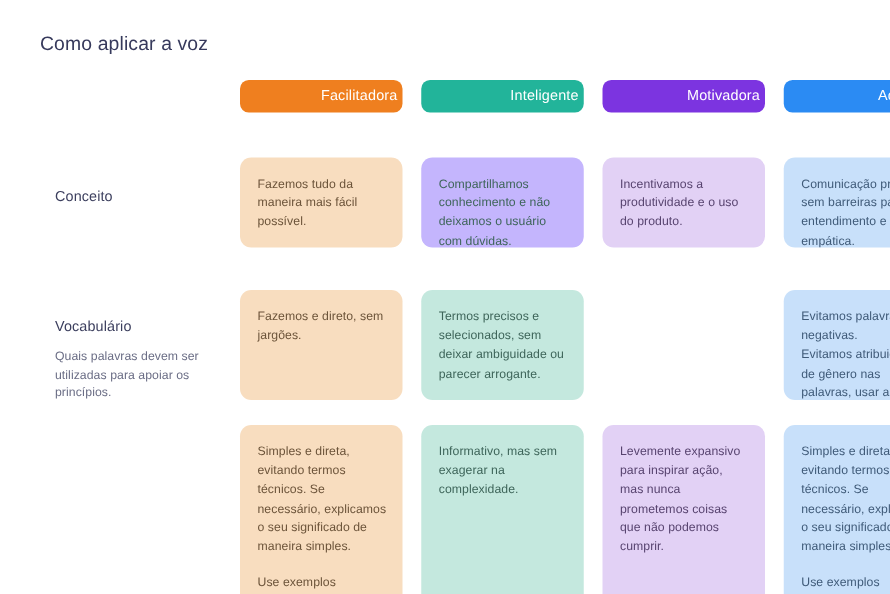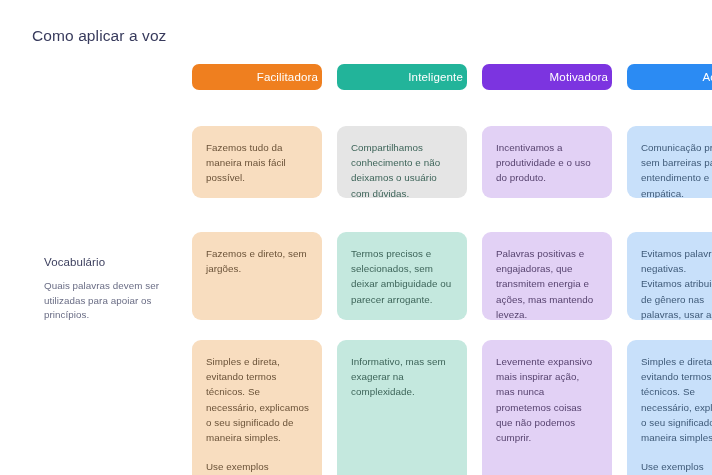--- a/index.html
+++ b/index.html
@@ -142,24 +142,27 @@
         </div>
       <div class="pill c2" style="background: rgb(124, 52, 224);">
           <span>Motivadora</span>
         </div>
       <div class="pill c3" style="background: rgb(43, 139, 243);">
           <span>Acessível</span>
         </div>
     </div>
 
     <div class="row" id="row-0">
+      <div class="row-label-wrap">
+        <div class="row-title">Conceito</div>
+      </div>
       <div class="card c0" style="background: rgb(248, 221, 191);">
           <p>Fazemos tudo da maneira mais fácil possível.</p>
         </div>
-      <div class="card c1" style="background: #e5e5e5;">
+      <div class="card c1" style="background: #c4b5fd;">
           <p>Compartilhamos conhecimento e não deixamos o usuário com dúvidas.</p>
         </div>
       <div class="card c2" style="background: rgb(226, 209, 245);">
           <p>Incentivamos a produtividade e o uso do produto.</p>
         </div>
       <div class="card c3" style="background: rgb(200, 224, 250);">
           <p>Comunicação próxima, sem barreiras para o entendimento e empática.</p>
         </div>
     </div>
 
@@ -167,39 +170,36 @@
       <div class="row-label-wrap">
         <div class="row-title">Vocabulário</div>
         <div class="row-sub">Quais palavras devem ser utilizadas para apoiar os princípios.</div>
       </div>
       <div class="card c0" style="background: rgb(248, 221, 191);">
           <p>Fazemos e direto, sem jargões.</p>
         </div>
       <div class="card c1" style="background: rgb(196, 232, 222);">
           <p>Termos precisos e selecionados, sem deixar ambiguidade ou parecer arrogante.</p>
         </div>
-      <div class="card c2" style="background: rgb(226, 209, 245);">
-          <p>Palavras positivas e engajadoras, que transmitem energia e ações, mas mantendo leveza.</p>
-        </div>
       <div class="card c3" style="background: rgb(200, 224, 250);">
           <p>Evitamos palavras negativas.<br>Evitamos atribuições de gênero nas palavras, usar apenas se necessário.</p>
         </div>
     </div>
 
     <div class="row" id="row-2">
 
       <div class="card c0" style="background: rgb(248, 221, 191);">
           <p>Simples e direta, evitando termos técnicos. Se necessário, explicamos o seu significado de maneira simples.</p>
           <p>Use exemplos concretos: "Digite o CPF do cliente (Ex: 123.456.789-00)".</p>
         </div>
       <div class="card c1" style="background: rgb(196, 232, 222);">
           <p>Informativo, mas sem exagerar na complexidade.</p>
         </div>
       <div class="card c2" style="background: rgb(226, 209, 245);">
-          <p>Levemente expansivo mais inspirar ação, mas nunca prometemos coisas que não podemos cumprir.</p>
+          <p>Levemente expansivo para inspirar ação, mas nunca prometemos coisas que não podemos cumprir.</p>
         </div>
       <div class="card c3" style="background: rgb(200, 224, 250);">
           <p>Simples e direta, evitando termos técnicos. Se necessário, explicamos o seu significado de maneira simples.</p>
           <p>Use exemplos concretos: "Digite o CPF do cliente (Ex: 123.456.789-00)".</p>
         </div>
     </div>
 
   </div>
 </div>
 

